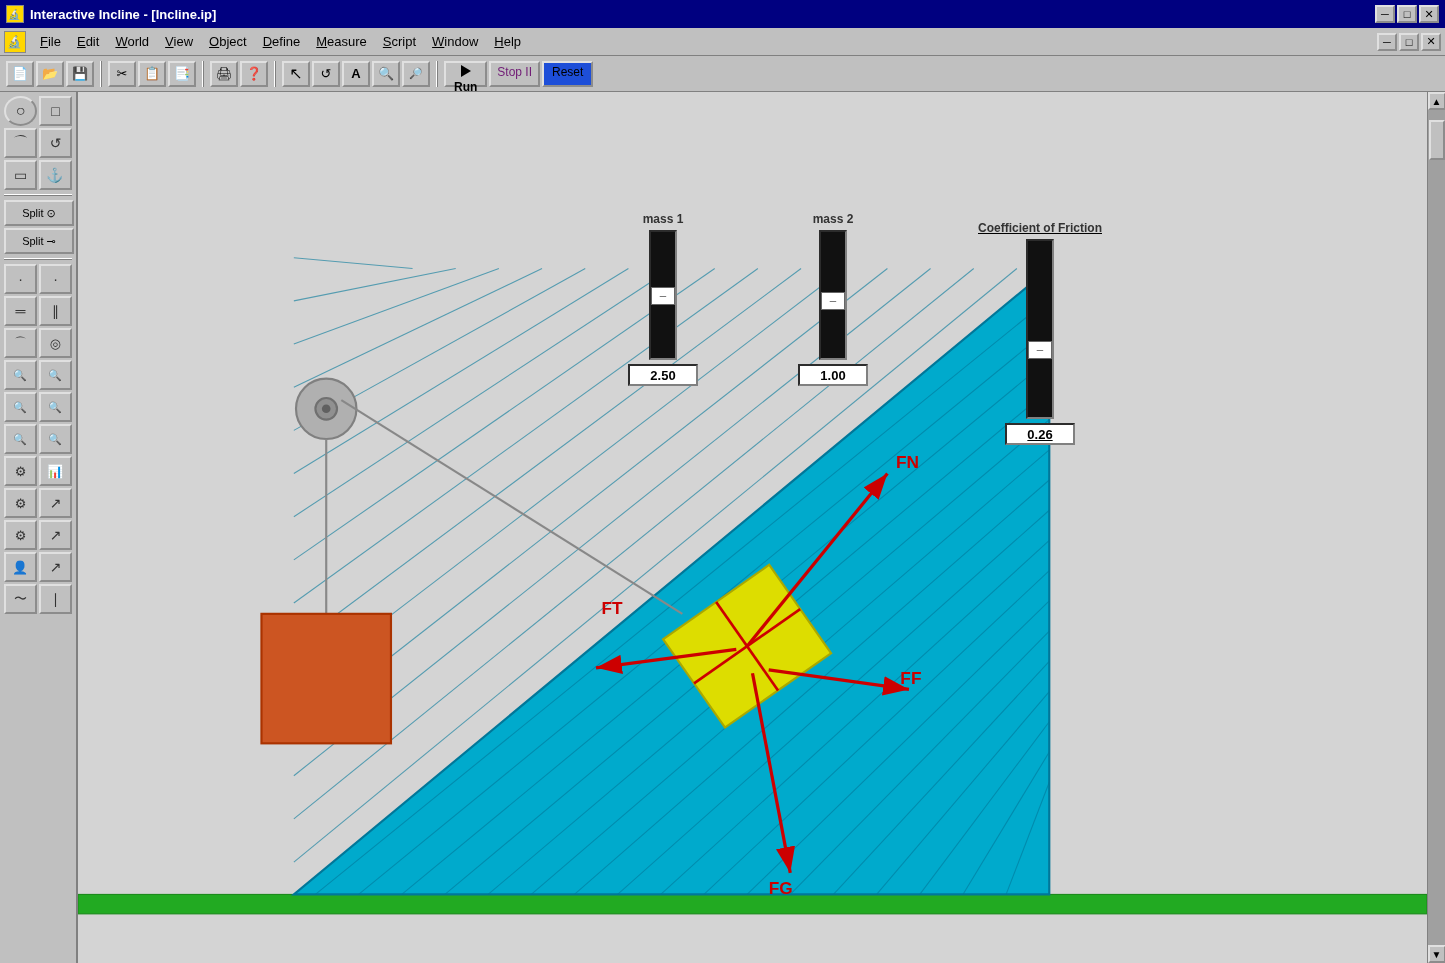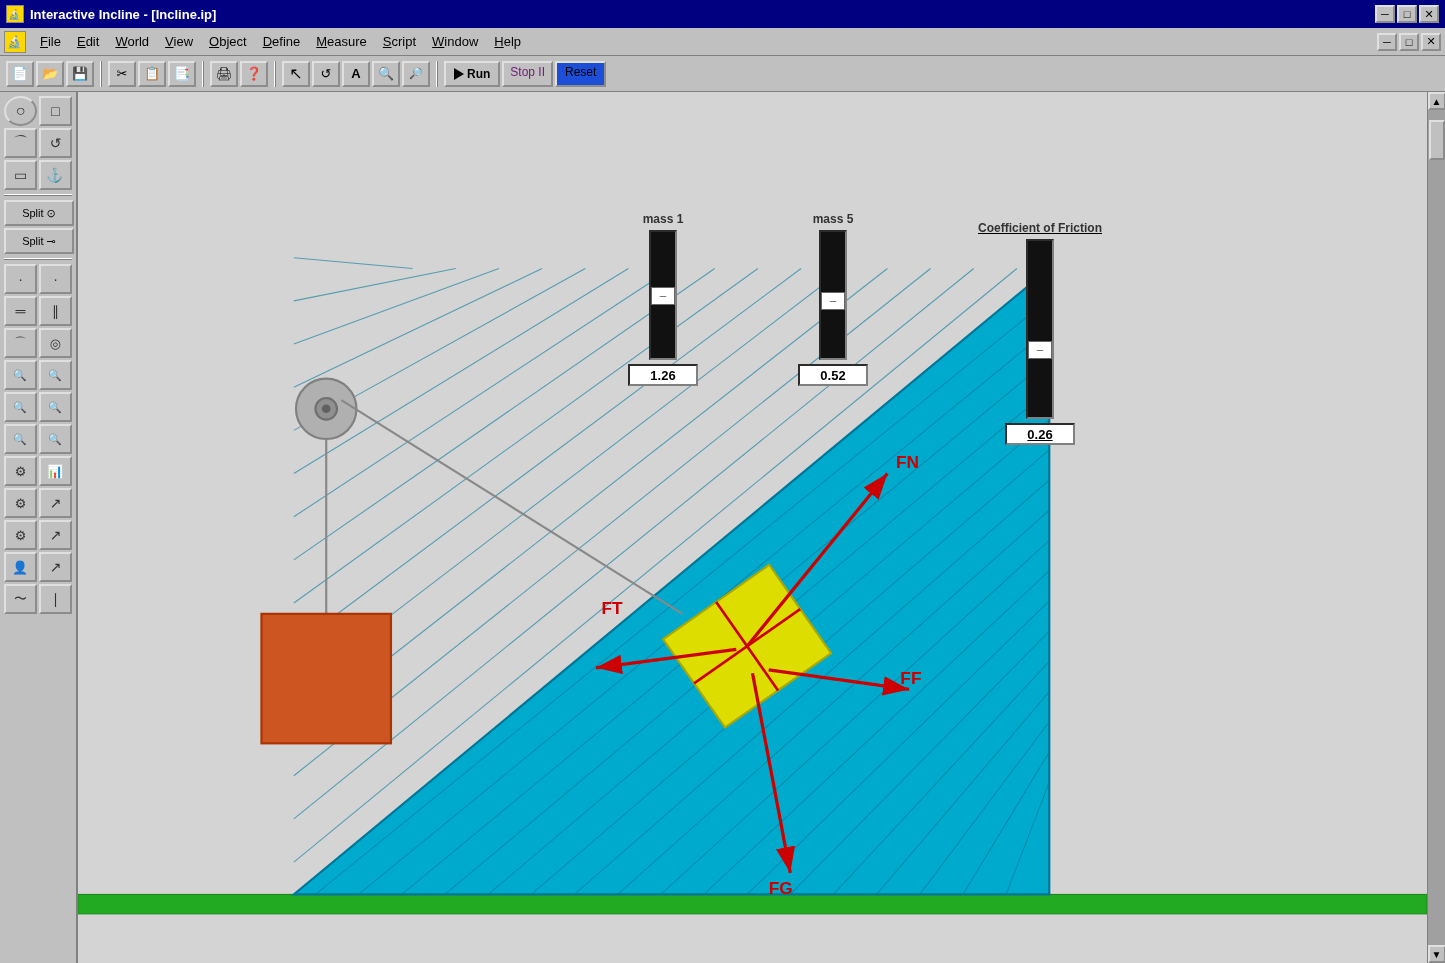--- a/index.html
+++ b/index.html
@@ -52,21 +52,21 @@
       border-bottom: 1px solid #808080;
       gap: 2px;
     }
     .toolbar-sep { width: 2px; height: 26px; background: #808080; margin: 0 4px; border-left: 1px solid #fff; }
     .tool-btn {
       width: 28px; height: 26px; background: #c0c0c0; border: 2px outset #e0e0e0;
       display: flex; align-items: center; justify-content: center; cursor: pointer; font-size: 13px;
     }
     .run-btn {
       padding: 2px 8px; height: 26px; background: #c0c0c0; border: 2px outset #e0e0e0;
-      display: flex; align-items: center; cursor: pointer; font-size: 12px; font-weight: bold; gap: 3px;
+      display: flex; align-items: center; cursor: pointer; font-size: 12px; font-weight: bold; gap: 3px; flex-direction: column;
     }
     .run-triangle { width: 0; height: 0; border-top: 6px solid transparent; border-bottom: 6px solid transparent; border-left: 10px solid black; }
     .stop-btn { padding: 2px 6px; height: 26px; background: #c0c0c0; border: 2px outset #e0e0e0; font-size: 12px; cursor: pointer; color: #701a75; }
     .reset-btn { padding: 2px 8px; height: 26px; background: #1d4ed8; border: 2px outset #e0e0e0; font-size: 12px; cursor: pointer; }
 
     
     .main-layout {
       display: flex;
       height: calc(963px - 28px - 28px - 36px);
     }
@@ -366,29 +366,29 @@
 
       <rect x="590" y="110" width="30" height="5" fill="none"></rect>
 
     </svg>
 
     <div class="slider-container" style="top: 120px; left: 550px; justify-content: space-between;">
       <div class="slider-label">mass 1</div>
       <div class="slider-track">
         <div class="slider-handle" style="top: 55px;">─</div>
       </div>
-      <div class="slider-value">1.26</div>
+      <div class="slider-value">2.50</div>
     </div>
 
     <div class="slider-container" style="top: 120px; left: 720px;">
-      <div class="slider-label">mass 5</div>
+      <div class="slider-label">mass 2</div>
       <div class="slider-track">
         <div class="slider-handle" style="top: 60px;">─</div>
       </div>
-      <div class="slider-value">0.52</div>
+      <div class="slider-value">1.00</div>
     </div>
 
     <div class="slider-container" style="top: 129px; left: 900px; text-decoration: underline;">
       <div class="slider-label" style="white-space: nowrap;">Coefficient of Friction</div>
       <div class="slider-track" style="height: 180px;">
         <div class="slider-handle" style="top: 100px;">─</div>
       </div>
       <div class="slider-value">0.26</div>
     </div>
   </div>

